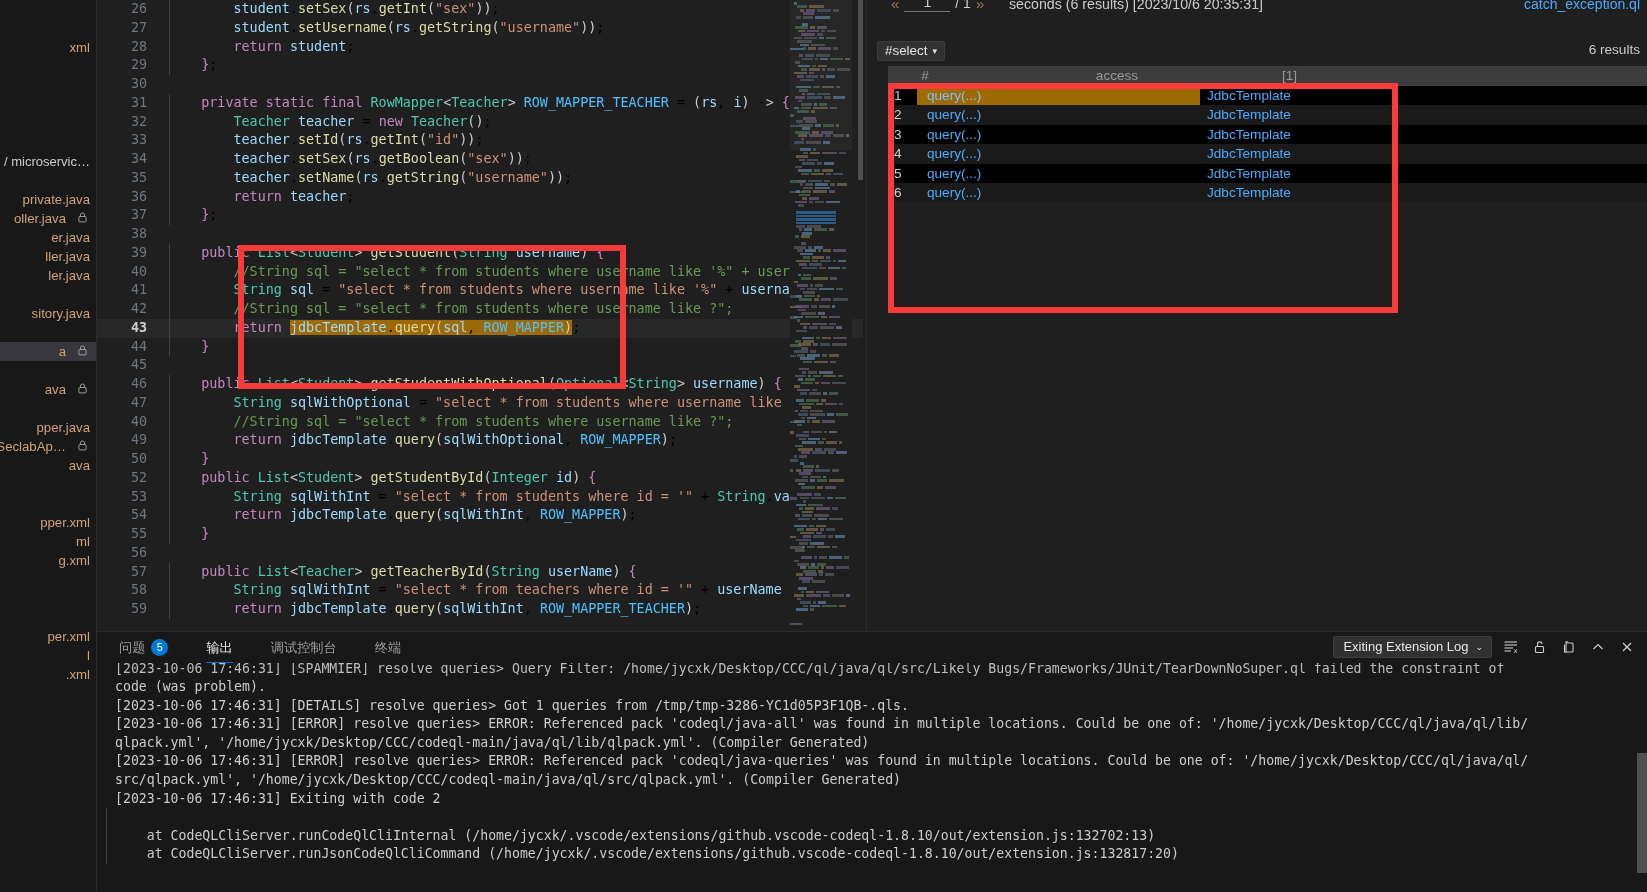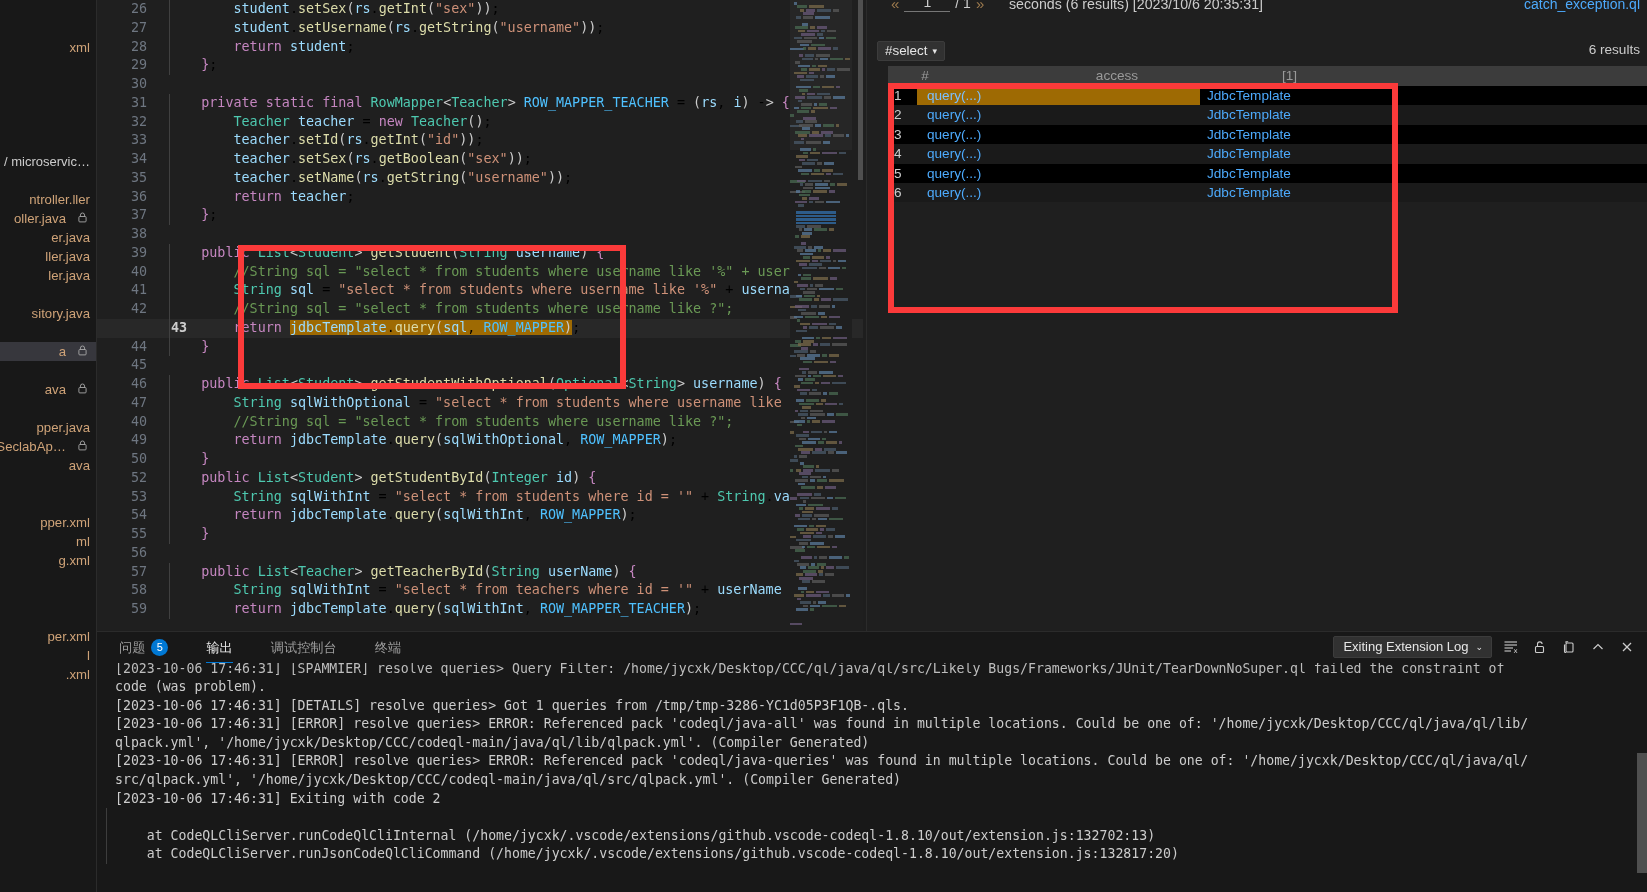--- a/index.html
+++ b/index.html
@@ -43,21 +43,21 @@
     position:absolute; left:0; top:0; width:766px; height:631px;
     font-family:"DejaVu Sans Mono", monospace;
     font-size:13.4px;
   }
   .cl{ height:18.75px; line-height:18.75px; white-space:pre; position:relative; }
   .cl.active{ background:#282828; }
   .ln{
     position:absolute; left:0; width:50px; text-align:right;
     color:#6e7681; font-size:13.4px;
   }
-  .cl.active .ln{ color:#cccccc; font-weight:bold;margin-left:40px; }
+  .cl.active .ln{ color:#cccccc; font-weight:bold; }
   .ctext{ position:absolute; left:72px; white-space:pre; }
   .ind-guide{
     position:absolute; left:72px; top:0; bottom:0; width:1px; background:#404040;
   }
   
   .t-kw{ color:#c586c0; }
   .t-type{ color:#4ec9b0; }
   .t-var{ color:#9cdcfe; }
   .t-fn{ color:#dcdcaa; }
   .t-str{ color:#ce9178; }
@@ -234,21 +234,21 @@
         <div class="sb-row"></div>
         <div class="sb-row"></div>
         <div class="sb-row"></div>
         <div class="sb-row"></div>
         <div class="sb-row"></div>
         <div class="sb-row sb-group">
           <span class="nm wide">n3 / microservic…</span>
         </div>
         <div class="sb-row"></div>
         <div class="sb-row">
-          <span class="nm wide">ntroller.ller</span>
+          <span class="nm wide">private.java</span>
         </div>
         <div class="sb-row">
           <span class="nm">oller.java</span>
           <span class="lock">
             <svg viewBox="0 0 10 12" fill="none" stroke="#a9a9a9" stroke-width="1">
               <rect x="1" y="5" width="8" height="6" rx="1"></rect>
               <path d="M2.7 5 V3.4 a2.3 2.3 0 0 1 4.6 0 V5"></path>
             </svg>
           </span>
         </div>

